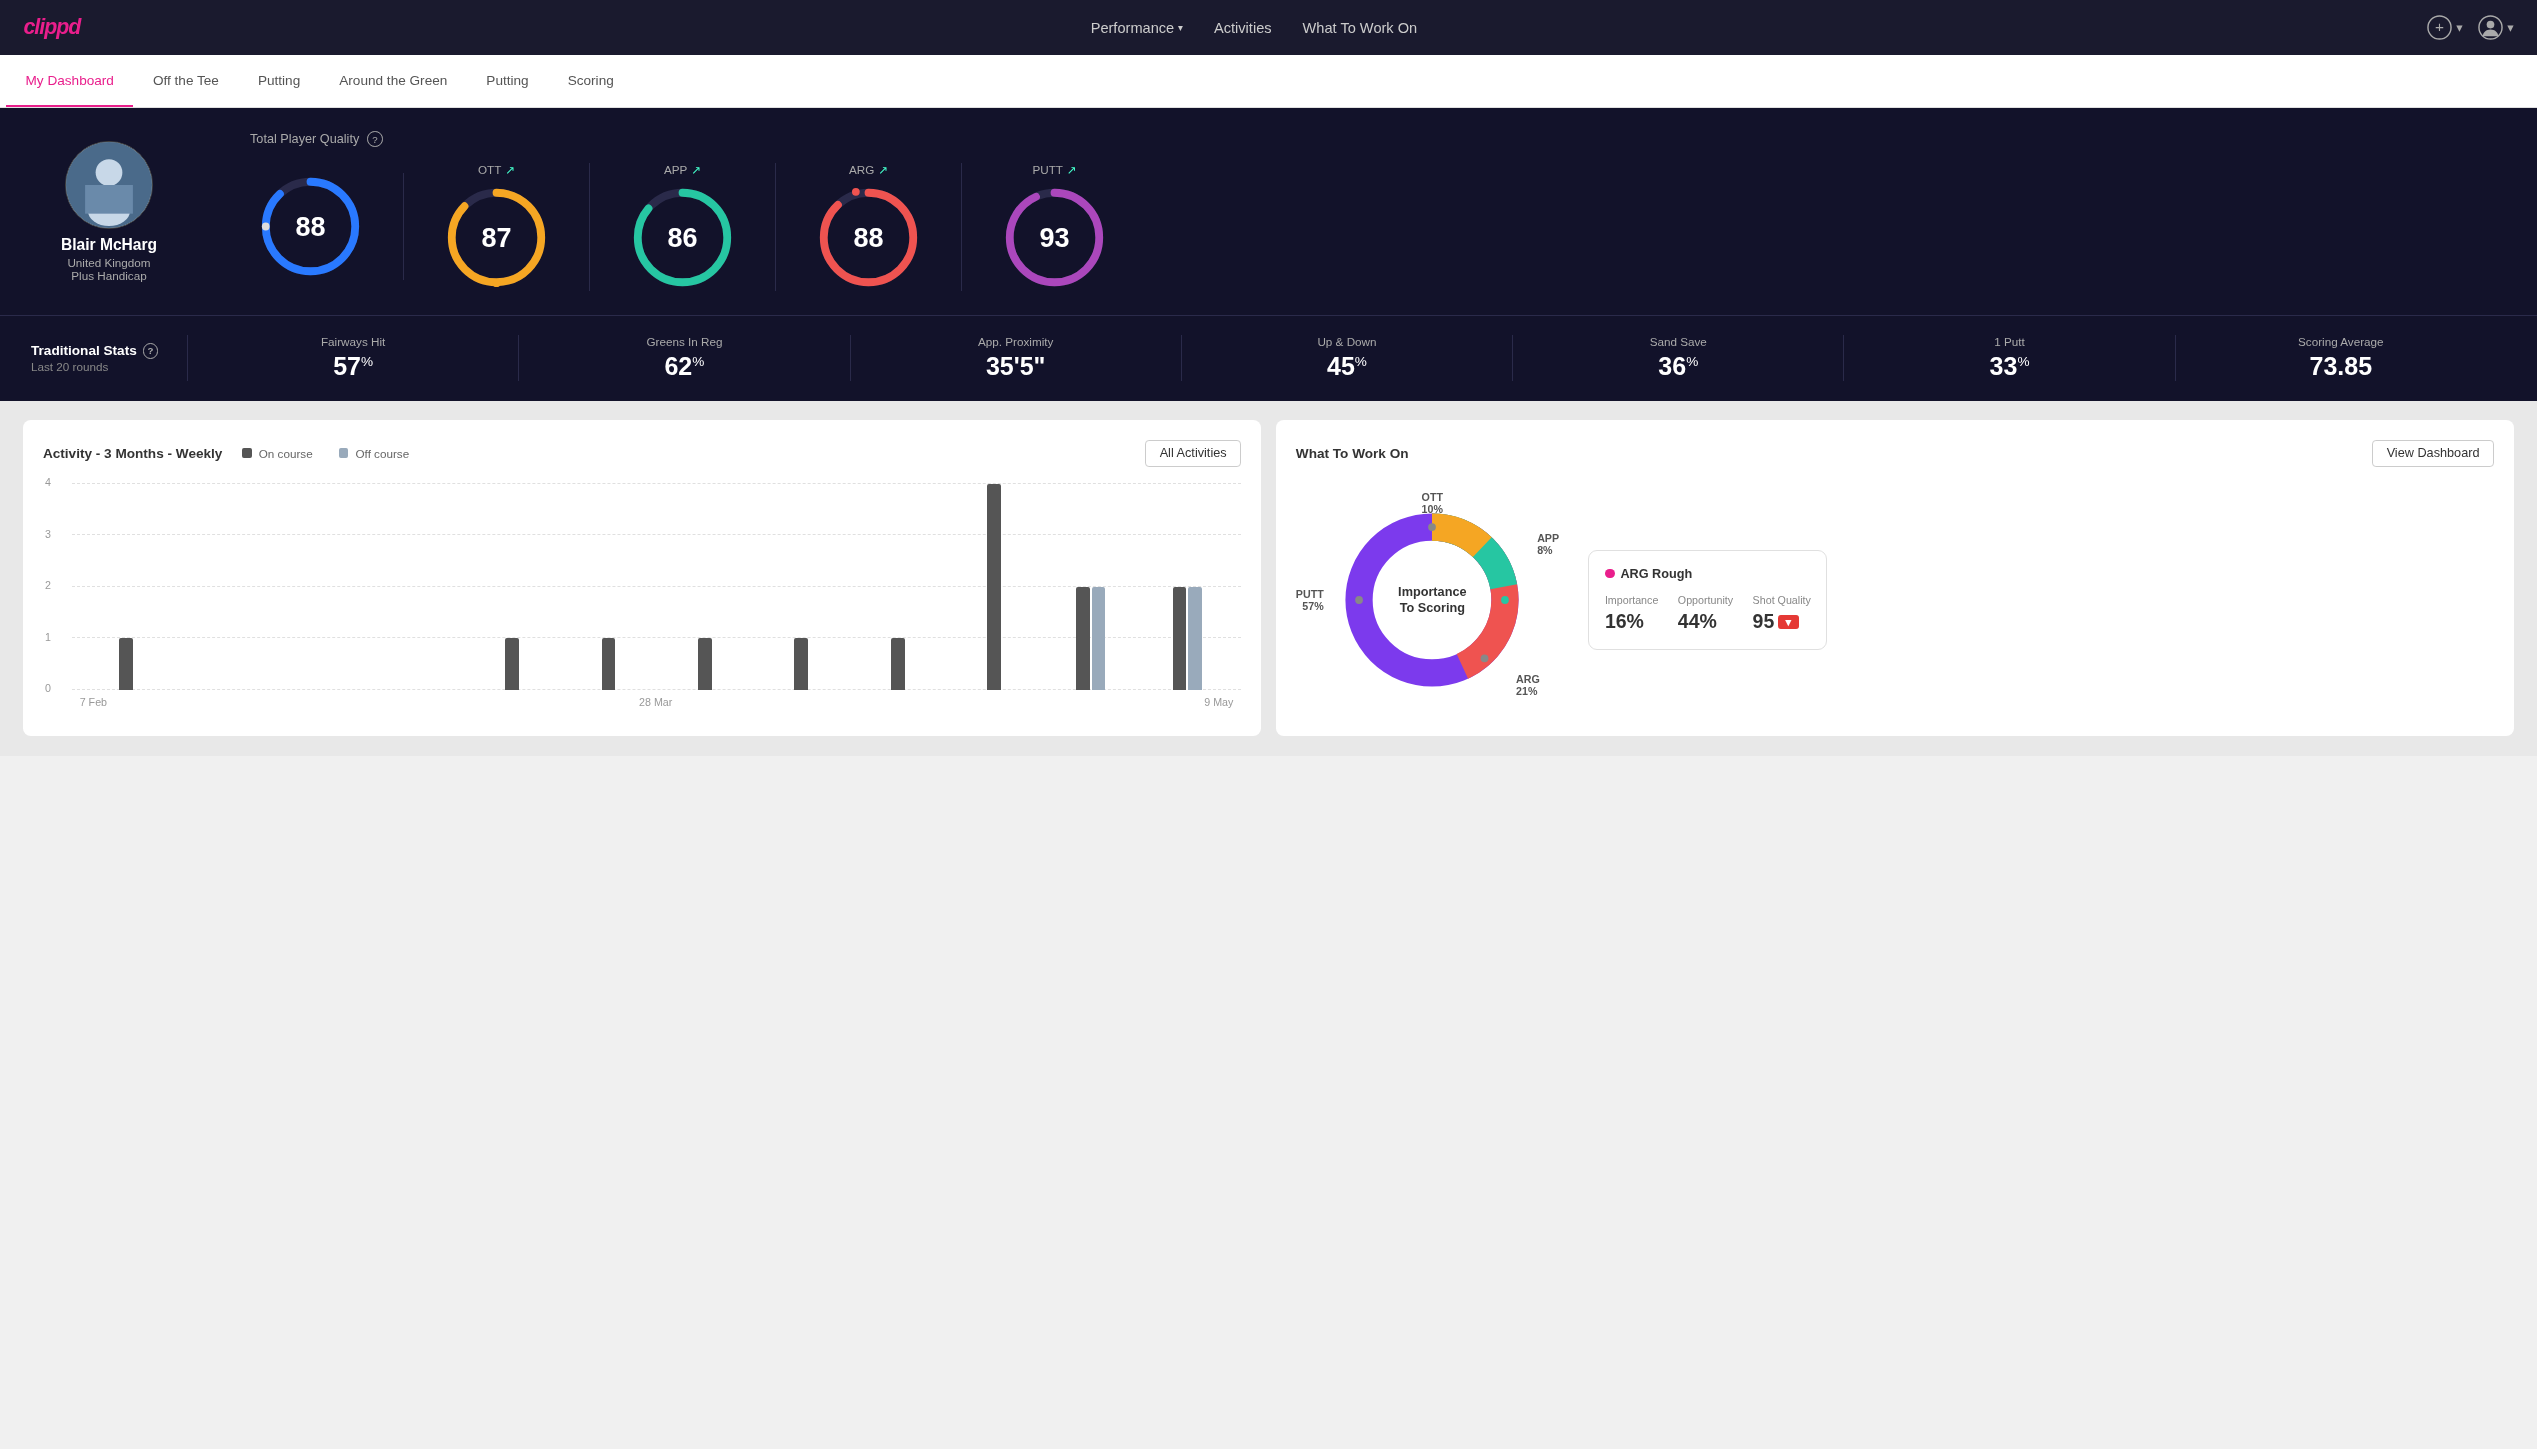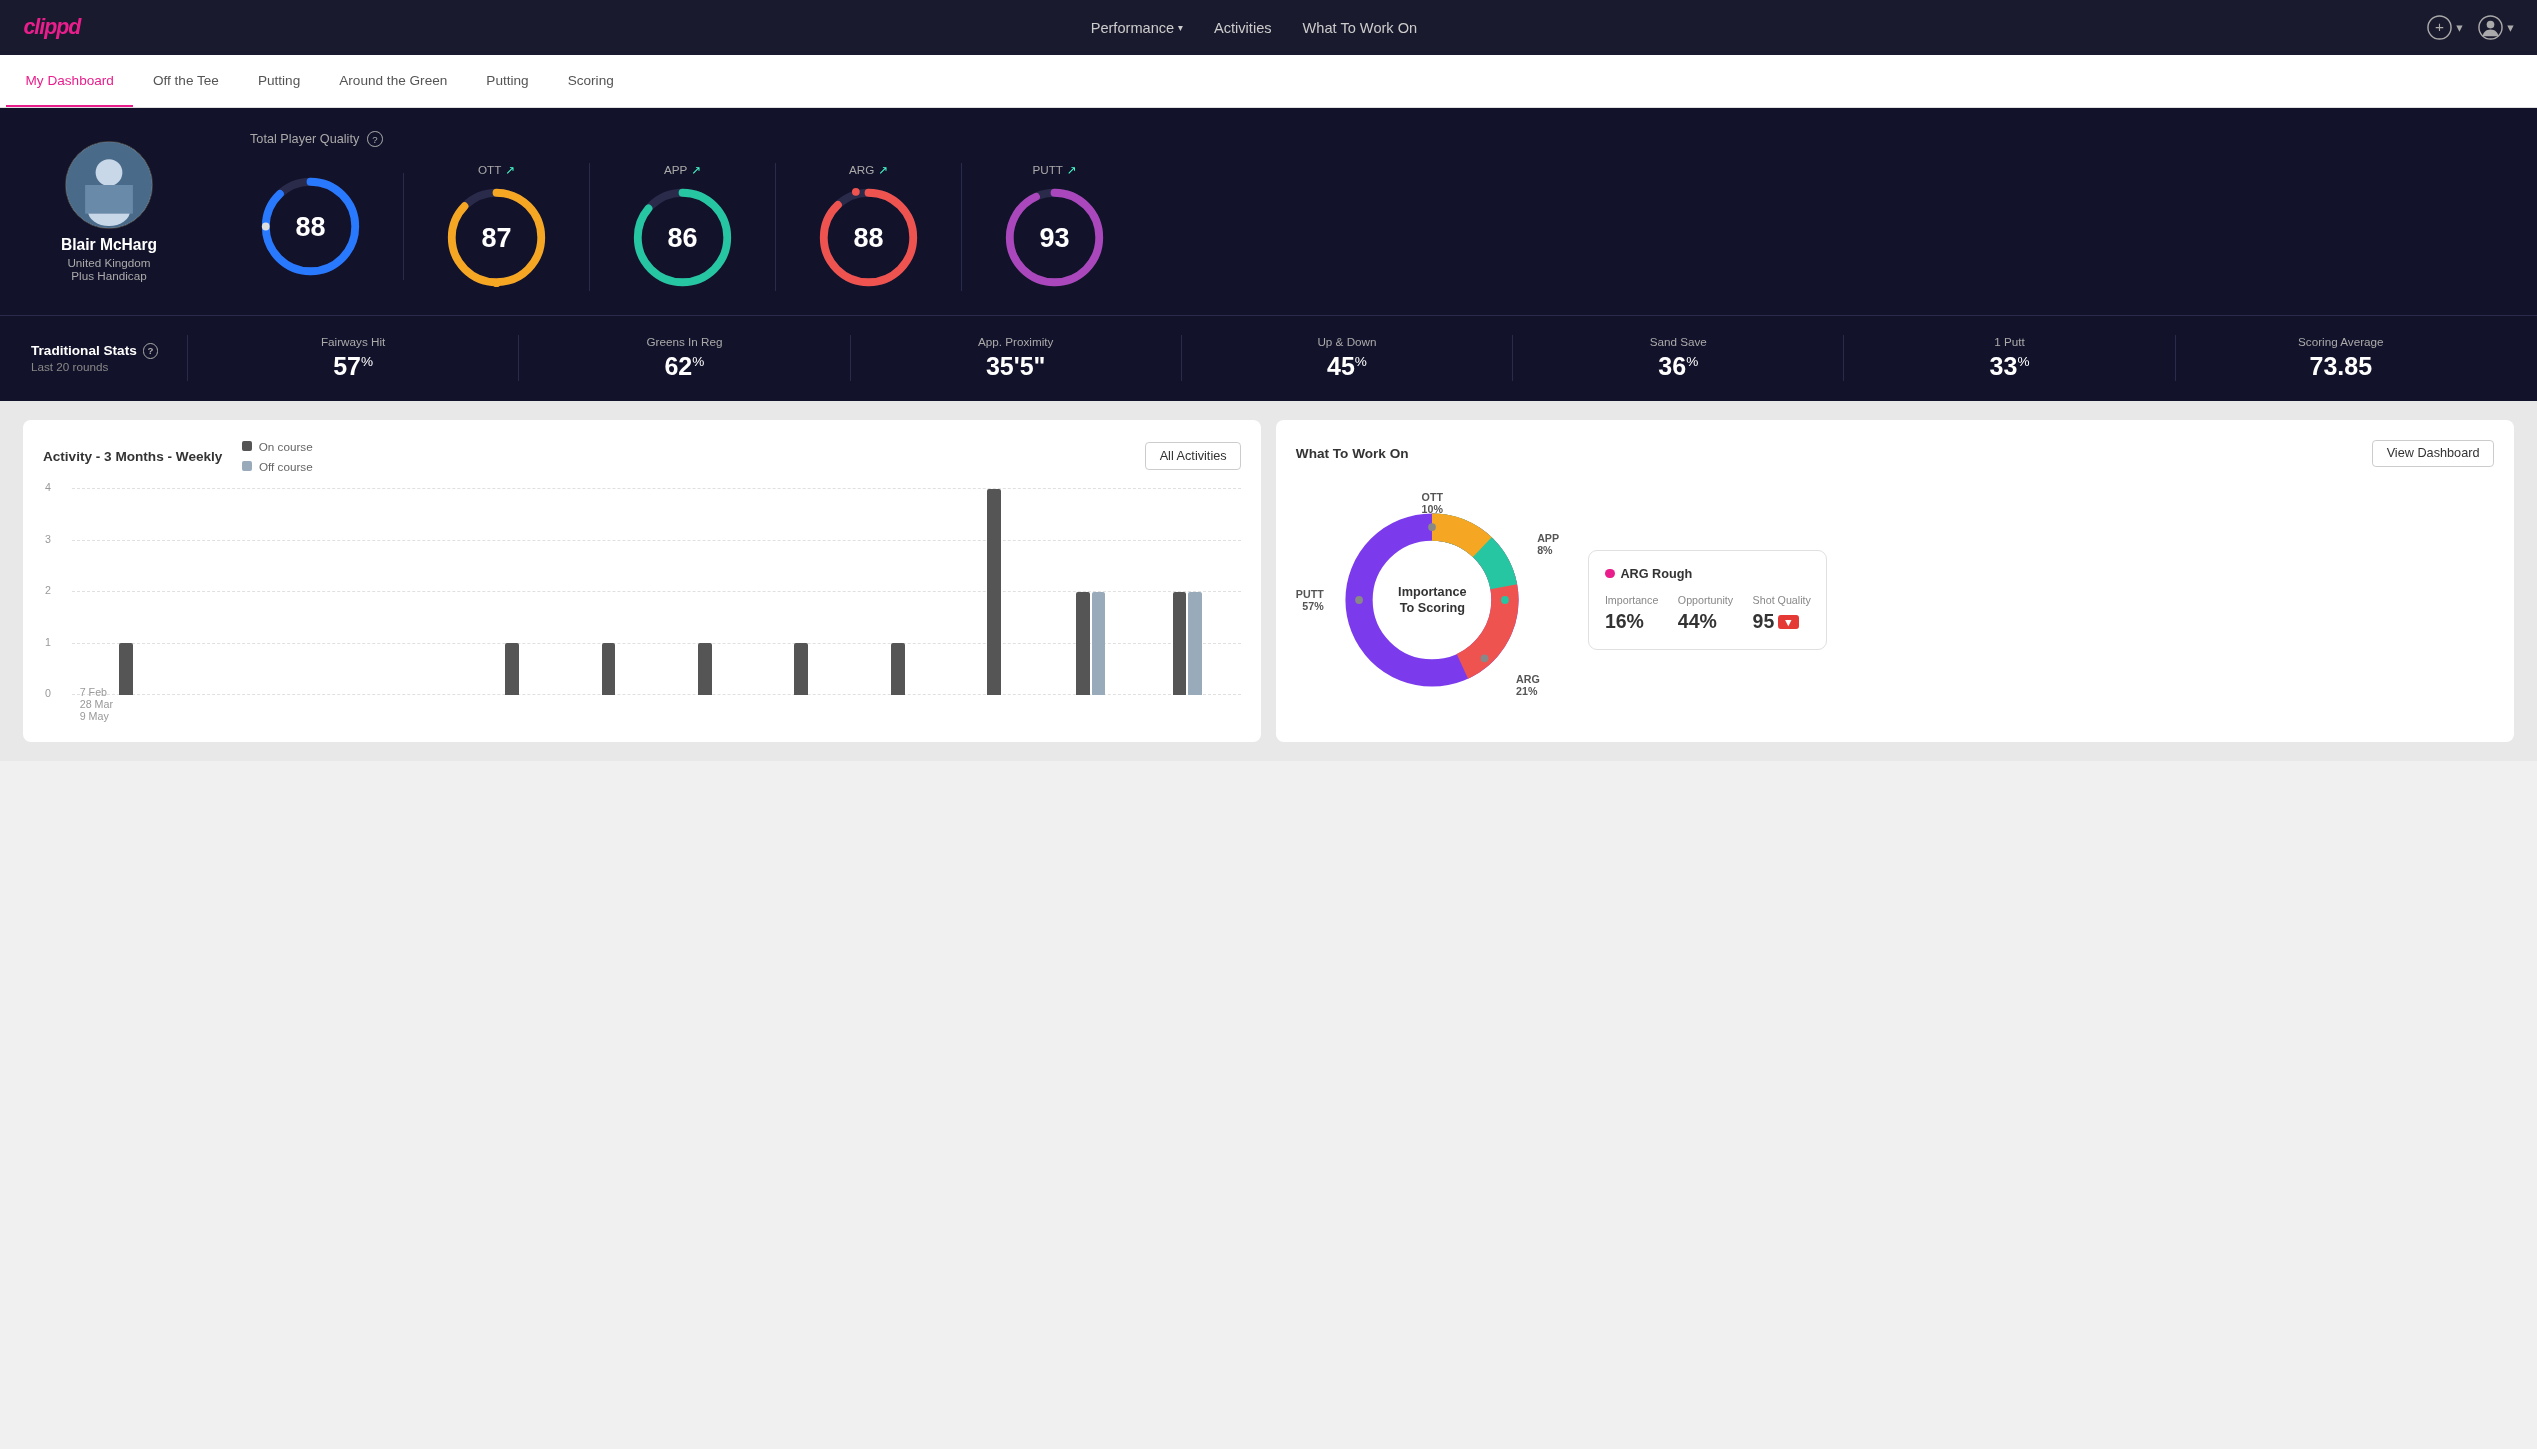--- a/index.html
+++ b/index.html
@@ -242,25 +242,24 @@
       align-items: center;
       margin-bottom: 15.6px;
     }
     .panel-title {
       font-size: 13.6px;
       font-weight: 600;
       color: #333;
     }
     .legend {
       display: flex;
-      gap: 7px;
-      align-items: flex-end;
+      gap: 26px;
+      align-items: flex-start;
       font-size: 11.7px;
       color: #666;
-      flex-direction: column;
     }
     .legend-dot {
       width: 9.7px;
       height: 9.7px;
       border-radius: 1.9px;
       display: inline-block;
       margin-right: 3.9px;
     }
     .btn-outline {
       border: 1px solid #ccc;
@@ -315,27 +314,26 @@
       justify-content: center;
     }
     .bar {
       border-radius: 1.9px 1.9px 0 0;
       min-width: 13.6px;
     }
     .bar-dark { background: #555; }
     .bar-light { background: #9ab; }
     .x-labels {
       position: absolute;
-      bottom: 0;
+      bottom: 9px;
       left: 29px;
       right: 0;
       display: flex;
       justify-content: space-between;
       padding: 0 7.8px;
-      flex-direction: column;
     }
     .x-label {
       font-size: 10.7px;
       color: #999;
     }
 
     
     .donut-area {
       display: flex;
       align-items: center;

